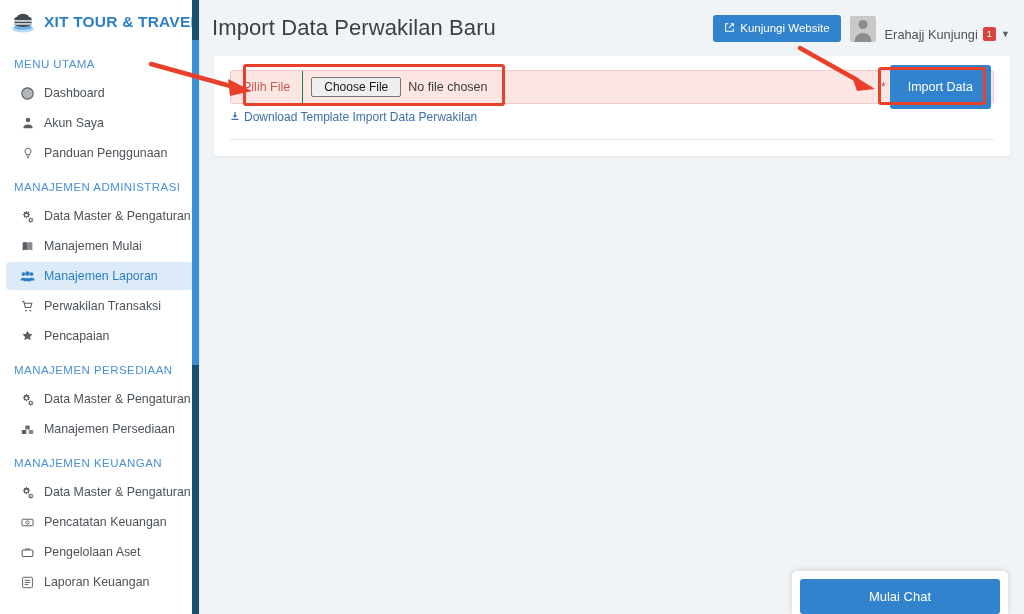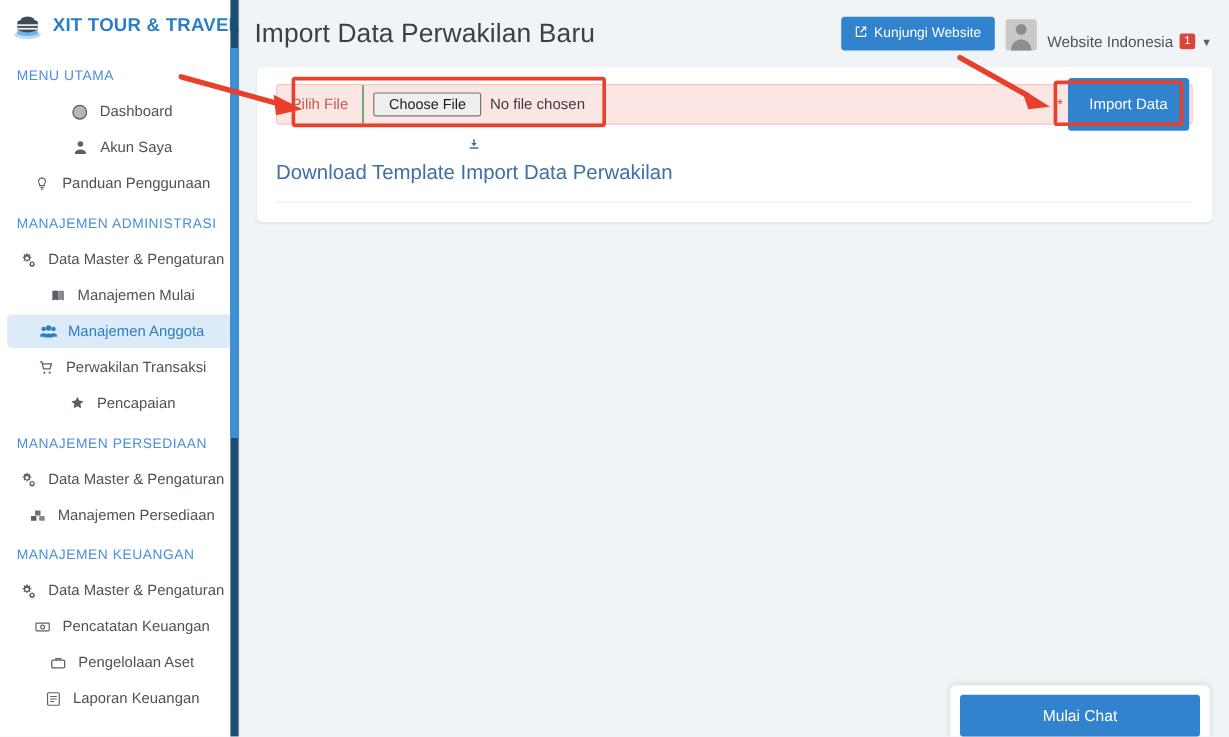--- a/index.html
+++ b/index.html
@@ -29,21 +29,21 @@
   }
   .nav { padding: 0; }
   .nav-heading {
     color: #4a90d9; font-size: 11.5px; letter-spacing: .45px;
     padding: 12px 14px 9px 14px; text-transform: uppercase;
   }
   .nav-item {
     display: flex; align-items: center; gap: 9px;
     padding: 7px 10px 7px 14px; margin: 0 6px 2px 6px;
     border-radius: 4px; color: #4c5359; font-size: 12.4px;
-    white-space: nowrap; cursor: pointer; justify-content: center;
+    white-space: nowrap; cursor: pointer;
   }
   .nav-item .ic {
     width: 15px; flex: 0 0 15px; display: flex;
     align-items: center; justify-content: center;
     color: #5a6066; font-size: 12px;
   }
   .nav-item.active { background: #ddeaf8; color: #2c7fc4; }
   .nav-item.active .ic { color: #2c7fc4; }
 
   
@@ -126,22 +126,22 @@
   .no-file { font-size: 12.5px; color: #3c3c3c; }
   .req-star { color: #d9453c; font-size: 12px; align-self: center; padding: 0 4px; }
   .btn-import {
     background: #3083cc; color: #fff; border: none; border-radius: 3px;
     font-size: 12.5px; padding: 0 18px; cursor: pointer; white-space: nowrap;
     font-family: "Liberation Sans", sans-serif; align-self: center; height: 44px;
     margin-right: 2px;
   }
   .dl-link {
     display: inline-flex; align-items: center; gap: 4px;
-    color: #3f6fa8; font-size: 17px; margin-top: 6px;
-    text-decoration: none; cursor: pointer; white-space: nowrap; flex-direction: column;
+    color: #3f6fa8; font-size: 12px; margin-top: 6px;
+    text-decoration: none; cursor: pointer; white-space: nowrap;
   }
   .card-divider { border-top: 1px solid #e9edf0; margin-top: 14px; }
 
   
   .anno-box {
     position: absolute; border: 3px solid #e8402a;
     border-radius: 3px; pointer-events: none; z-index: 20;
   }
   .anno-arrow { position: absolute; pointer-events: none; z-index: 21; }
 
@@ -241,21 +241,21 @@
         <span class="ic">
           <svg viewBox="0 0 18 16" width="15" height="13" fill="currentColor">
             <circle cx="4" cy="5" r="2.3"></circle>
               <circle cx="14" cy="5" r="2.3"></circle>
             <circle cx="9" cy="4.2" r="2.8"></circle>
             <path d="M.3 13 q0-3.4 3.7-3.4 t3.7 3.4 Z"></path>
             <path d="M10.3 13 q0-3.4 3.7-3.4 t3.7 3.4 Z"></path>
             <path d="M4.4 13.8 q0-4 4.6-4 t4.6 4 Z"></path>
           </svg>
         </span>
-        <span>Manajemen Anggota</span>
+        <span>Manajemen Laporan</span>
       </div>
 
       <div class="nav-item">
         <span class="ic">
           <svg viewBox="0 0 16 16" width="13" height="13" fill="none" stroke="currentColor" stroke-width="1.3">
             <path d="M1.5 2 h2 l1.8 7.2 h6.5 l1.6-5.2 h-9"></path>
             <circle cx="6.2" cy="13" r="1.1" fill="currentColor" stroke="none"></circle>
             <circle cx="11.6" cy="13" r="1.1" fill="currentColor" stroke="none"></circle>
           </svg>
         </span>
@@ -359,21 +359,21 @@
               <path d="M9.6 2.4 h4 v4"></path>
                 <path d="M13.2 2.8 L7.4 8.6"></path>
             </svg>
           </span>
           <span>Kunjungi Website</span>
         </button>
 
         <div class="avatar"></div>
 
         <div class="user-block">
-          <span>Website Indonesia</span>
+          <span>Erahajj Kunjungi</span>
           <span class="badge-red">1</span>
           <span class="caret">▼</span>
         </div>
       </div>
     </div>
 
     <div class="card">
       <div class="form-row">
         <div class="lbl-pilih">Pilih File</div>
         <div class="file-zone">

